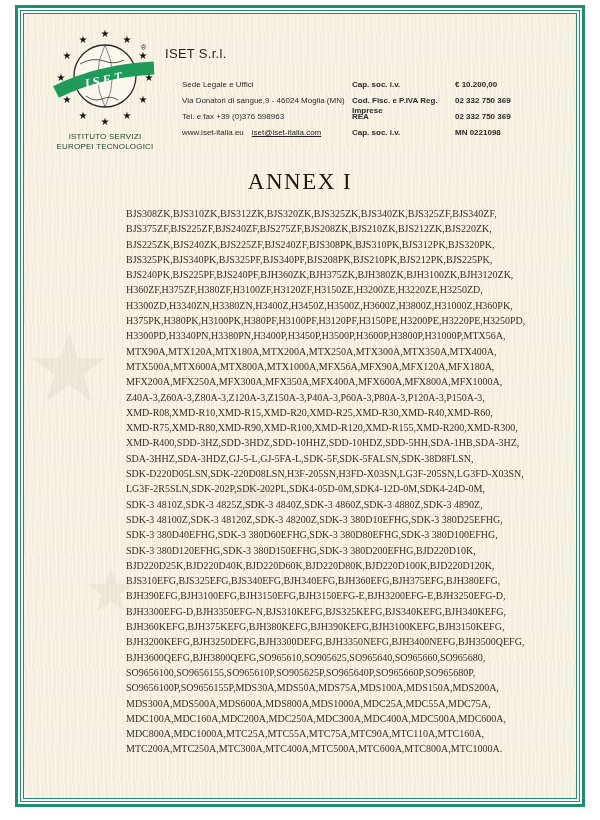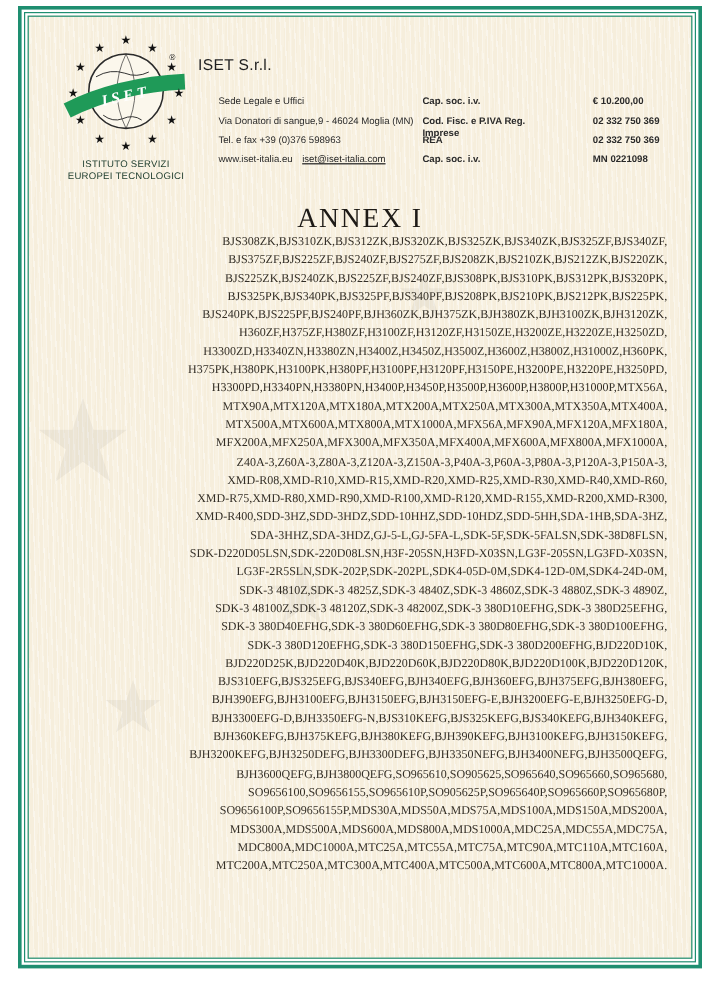--- a/index.html
+++ b/index.html
@@ -47,31 +47,31 @@
     position:absolute;left:165px;top:46px;font-size:13px;color:#1f1f1f;
     letter-spacing:0.3px;
   }
   .address-block{position:absolute;left:182px;top:80px;}
   .address-line{font-size:8px;color:#2a2a2a;height:16px;line-height:10px;}
   .web-row{font-size:8px;color:#2a2a2a;height:16px;line-height:10px;}
   .web-row .email{color:#1f1f1f;text-decoration:underline;margin-left:8px;cursor:pointer;}
   .info-block{position:absolute;left:352px;top:80px;width:210px;}
   .info-row{height:16px;line-height:10px;font-size:8px;color:#2a2a2a;display:flex;font-weight:bold;}
   .info-label{width:103px;flex:none;}
-  .info-value{flex:none;margin-left:39px;}
+  .info-value{flex:none;}
   
   .doc-title{
     position:absolute;left:0;top:169px;width:600px;text-align:center;
     font-family:"Liberation Serif",serif;font-size:23px;color:#1d1a16;
     letter-spacing:1.5px;
   }
   
   .code-list{
-    position:absolute;left:126px;top:194px;width:430px;
-    font-family:"Liberation Serif",serif;font-size:10px;color:var(--body-text);text-align:right;
+    position:absolute;left:126px;top:206px;width:430px;
+    font-family:"Liberation Serif",serif;font-size:10px;color:var(--body-text);
   }
   .code-line{white-space:nowrap;line-height:15.3px;}
 </style>
 </head>
 <body>
 
 <div class="frame-outer">
   <div class="frame-mid">
     <div class="frame-inner"></div>
   </div>
@@ -187,17 +187,18 @@
       <div class="code-line">BJD220D25K,BJD220D40K,BJD220D60K,BJD220D80K,BJD220D100K,BJD220D120K,</div>
       <div class="code-line">BJS310EFG,BJS325EFG,BJS340EFG,BJH340EFG,BJH360EFG,BJH375EFG,BJH380EFG,</div>
       <div class="code-line">BJH390EFG,BJH3100EFG,BJH3150EFG,BJH3150EFG-E,BJH3200EFG-E,BJH3250EFG-D,</div>
       <div class="code-line">BJH3300EFG-D,BJH3350EFG-N,BJS310KEFG,BJS325KEFG,BJS340KEFG,BJH340KEFG,</div>
       <div class="code-line">BJH360KEFG,BJH375KEFG,BJH380KEFG,BJH390KEFG,BJH3100KEFG,BJH3150KEFG,</div>
       <div class="code-line">BJH3200KEFG,BJH3250DEFG,BJH3300DEFG,BJH3350NEFG,BJH3400NEFG,BJH3500QEFG,</div>
       <div class="code-line">BJH3600QEFG,BJH3800QEFG,SO965610,SO905625,SO965640,SO965660,SO965680,</div>
       <div class="code-line">SO9656100,SO9656155,SO965610P,SO905625P,SO965640P,SO965660P,SO965680P,</div>
       <div class="code-line">SO9656100P,SO9656155P,MDS30A,MDS50A,MDS75A,MDS100A,MDS150A,MDS200A,</div>
       <div class="code-line">MDS300A,MDS500A,MDS600A,MDS800A,MDS1000A,MDC25A,MDC55A,MDC75A,</div>
+      <div class="code-line">MDC100A,MDC160A,MDC200A,MDC250A,MDC300A,MDC400A,MDC500A,MDC600A,</div>
       <div class="code-line">MDC800A,MDC1000A,MTC25A,MTC55A,MTC75A,MTC90A,MTC110A,MTC160A,</div>
       <div class="code-line">MTC200A,MTC250A,MTC300A,MTC400A,MTC500A,MTC600A,MTC800A,MTC1000A.</div>
     </div>
 
 </div>
 
 </body></html>

